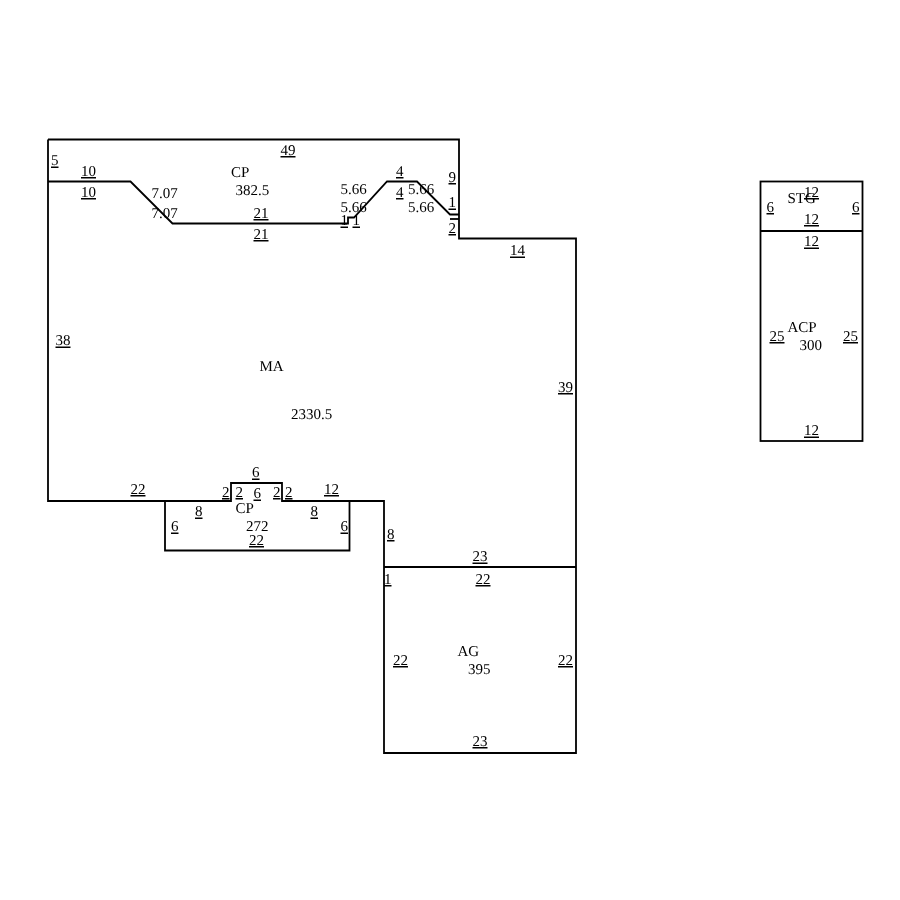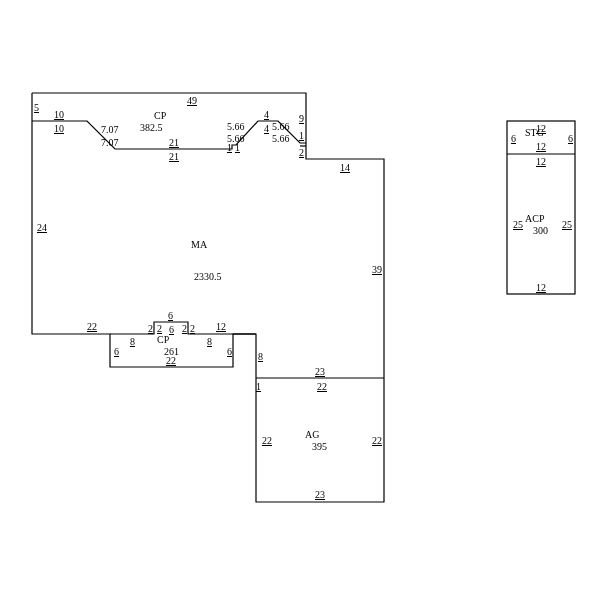--- a/index.html
+++ b/index.html
@@ -33,54 +33,54 @@
   </g>
 </svg>
 
 <span class="lbl dim" style="left:163px;top:96px;margin-left:24px;">49</span>
 <span class="lbl dim" style="left:34px;top:103px;">5</span>
 <span class="lbl dim" style="left:54px;top:110px;">10</span>
 <span class="lbl dim" style="left:54px;top:124px;">10</span>
 <span class="lbl" style="left:101px;top:125px;">7.07</span>
 <span class="lbl" style="left:101px;top:138px;">7.07</span>
 <span class="lbl area" style="left:154px;top:111px;">CP</span>
-<span class="lbl area" style="left:140px;top:123px;">382.5</span>
+<span class="lbl area" style="left:157px;top:123px;">382.5</span>
 <span class="lbl dim" style="left:169px;top:138px;">21</span>
 <span class="lbl dim" style="left:169px;top:152px;">21</span>
 <span class="lbl" style="left:227px;top:122px;">5.66</span>
 <span class="lbl" style="left:227px;top:134px;">5.66</span>
 <span class="lbl dim" style="left:227px;top:143px;">1</span>
 <span class="lbl dim" style="left:235px;top:143px;">1</span>
 <span class="lbl dim" style="left:264px;top:110px;">4</span>
 <span class="lbl dim" style="left:264px;top:124px;">4</span>
 <span class="lbl" style="left:272px;top:122px;">5.66</span>
 <span class="lbl" style="left:272px;top:134px;">5.66</span>
 <span class="lbl dim" style="left:299px;top:114px;">9</span>
 <span class="lbl dim" style="left:299px;top:131px;">1</span>
 <span class="lbl dim" style="left:299px;top:148px;">2</span>
 
 <span class="lbl dim" style="left:340px;top:163px;">14</span>
-<span class="lbl dim" style="left:37px;top:223px;">24</span>
-<span class="lbl dim" style="left:372px;top:265px;">39</span>
-<span class="lbl area" style="left:191px;top:240px;">MA</span>
+<span class="lbl dim" style="left:37px;top:223px;">38</span>
+<span class="lbl dim" style="left:372px;top:254px;">39</span>
+<span class="lbl area" style="left:173px;top:240px;">MA</span>
 <span class="lbl area" style="left:194px;top:252px;margin-top:20px;">2330.5</span>
 <span class="lbl dim" style="left:87px;top:322px;">22</span>
 <span class="lbl dim" style="left:216px;top:322px;">12</span>
 <span class="lbl dim" style="left:258px;top:352px;">8</span>
 
 <span class="lbl dim" style="left:168px;top:311px;">6</span>
 <span class="lbl dim" style="left:148px;top:324px;">2</span>
 <span class="lbl dim" style="left:157px;top:324px;">2</span>
 <span class="lbl dim" style="left:169px;top:325px;">6</span>
 <span class="lbl dim" style="left:182px;top:324px;">2</span>
 <span class="lbl dim" style="left:190px;top:324px;">2</span>
 <span class="lbl dim" style="left:130px;top:337px;">8</span>
 <span class="lbl dim" style="left:207px;top:337px;">8</span>
 <span class="lbl area" style="left:157px;top:335px;">CP</span>
-<span class="lbl area" style="left:164px;top:347px;">261</span>
+<span class="lbl area" style="left:164px;top:347px;">272</span>
 <span class="lbl dim" style="left:114px;top:347px;">6</span>
 <span class="lbl dim" style="left:227px;top:347px;">6</span>
 <span class="lbl dim" style="left:166px;top:356px;">22</span>
 
 <span class="lbl dim" style="left:315px;top:367px;">23</span>
 <span class="lbl dim" style="left:317px;top:382px;">22</span>
 <span class="lbl dim" style="left:256px;top:382px;">1</span>
 <span class="lbl dim" style="left:262px;top:436px;">22</span>
 <span class="lbl dim" style="left:372px;top:436px;">22</span>
 <span class="lbl area" style="left:305px;top:430px;">AG</span>

